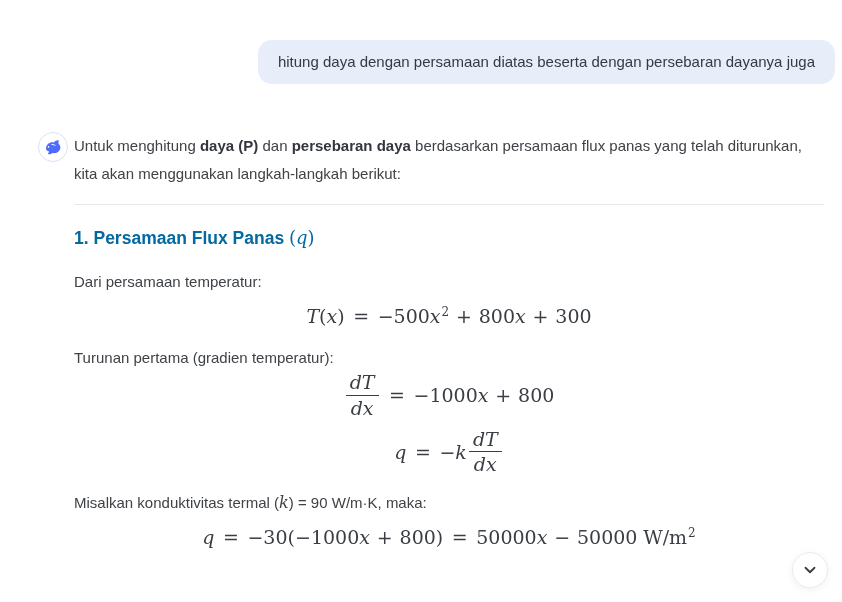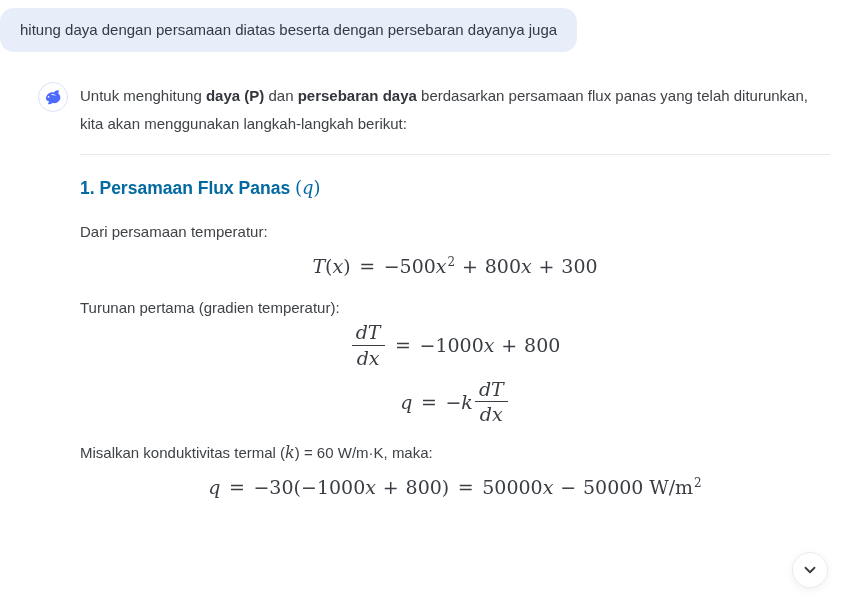--- a/index.html
+++ b/index.html
@@ -6,33 +6,33 @@
   html, body { width: 842px; height: 602px; }
   body {
     background: #ffffff;
     font-family: "Liberation Sans", sans-serif;
     color: #3f4246;
     position: relative;
     overflow: hidden;
   }
 
   
-  .user-row { display: flex; padding: 8px 7px 0 0; }
+  .user-row { display: flex; justify-content: flex-end; padding: 8px 7px 0 0; margin-top: 32px; }
   .user-bubble {
     background: #e7eefa;
     border-radius: 14px;
     padding: 12px 20px;
     font-size: 15px;
     line-height: 20px;
     color: #343a46;
     max-width: 660px;
   }
 
   
-  .assistant { display: flex; align-items: flex-start; gap: 12px; margin-top: 30px; padding: 0 7px 0 38px; }
+  .assistant { display: flex; align-items: flex-start; gap: 6px; margin-top: 48px; padding: 0 7px 0 38px; }
   .avatar {
     width: 30px; height: 30px; flex: none;
     border-radius: 50%;
     border: 1px solid #d9e2f5;
     background: #ffffff;
     display: flex; align-items: center; justify-content: center;
   }
   .avatar svg { width: 21px; height: 21px; }
   .content { flex: 1; max-width: 750px; }
 
@@ -119,21 +119,21 @@
 
     <div class="math mt12"><span class="mi">T</span><span>(</span><span class="mi">x</span><span>)</span><span class="rel">=</span><span>−500</span><span class="mi">x</span><span class="sup">2</span><span class="bin">+</span><span>800</span><span class="mi">x</span><span class="bin">+</span><span>300</span></div>
 
     <p class="body mt20">Turunan pertama (gradien temperatur):</p>
 
     <div class="math mt4"><span class="frac"><span class="num"><span class="mi">d</span><span class="mi">T</span></span><span class="bar"></span><span class="den"><span class="mi">d</span><span class="mi">x</span></span></span><span class="rel">=</span><span>−1000</span><span class="mi">x</span><span class="bin">+</span><span>800</span></div>
 
 
     <div class="math mt8"><span class="mi">q</span><span class="rel">=</span><span>−</span><span class="mi">k</span><span class="frac"><span class="num"><span class="mi">d</span><span class="mi">T</span></span><span class="bar"></span><span class="den"><span class="mi">d</span><span class="mi">x</span></span></span></div>
 
-    <p class="body mt14"><span>Misalkan konduktivitas termal (</span><span class="ivar">k</span><span>) = 60 W/m·K, maka:</span></p>
+    <p class="body mt14"><span>Misalkan konduktivitas termal (</span><span class="ivar">k</span><span>) = 90 W/m·K, maka:</span></p>
 
     <div class="math mt12"><span class="mi">q</span><span class="rel">=</span><span>−30</span><span>(</span><span>−1000</span><span class="mi">x</span><span class="bin">+</span><span>800</span><span>)</span><span class="rel">=</span><span>50000</span><span class="mi">x</span><span class="bin">−</span><span>50000</span><span class="unit">W/m</span><span class="sup">2</span></div>
 
   </div>
 </div>
 
 <button class="scroll-btn" aria-label="Scroll to bottom">
   <svg viewBox="0 0 24 24" fill="none" stroke="#3c3c3c" stroke-width="2.4" stroke-linecap="round" stroke-linejoin="round">
     <polyline points="6,9 12,15 18,9"></polyline>
   </svg>

